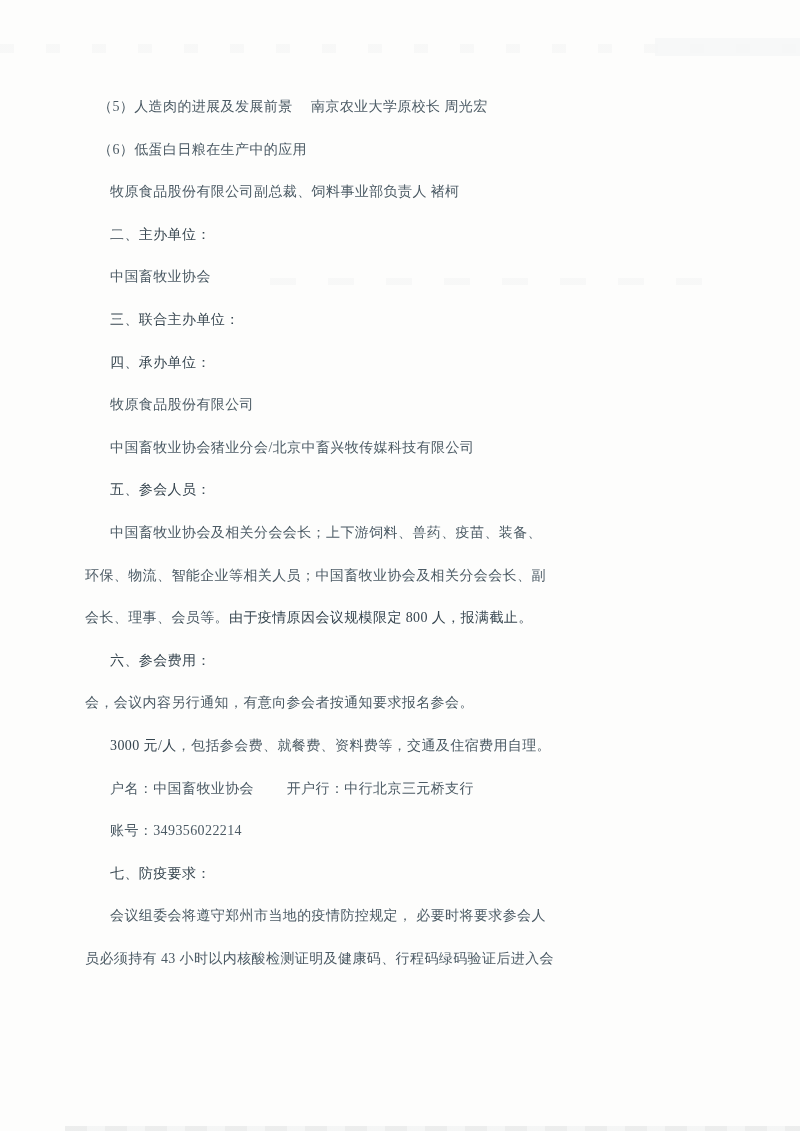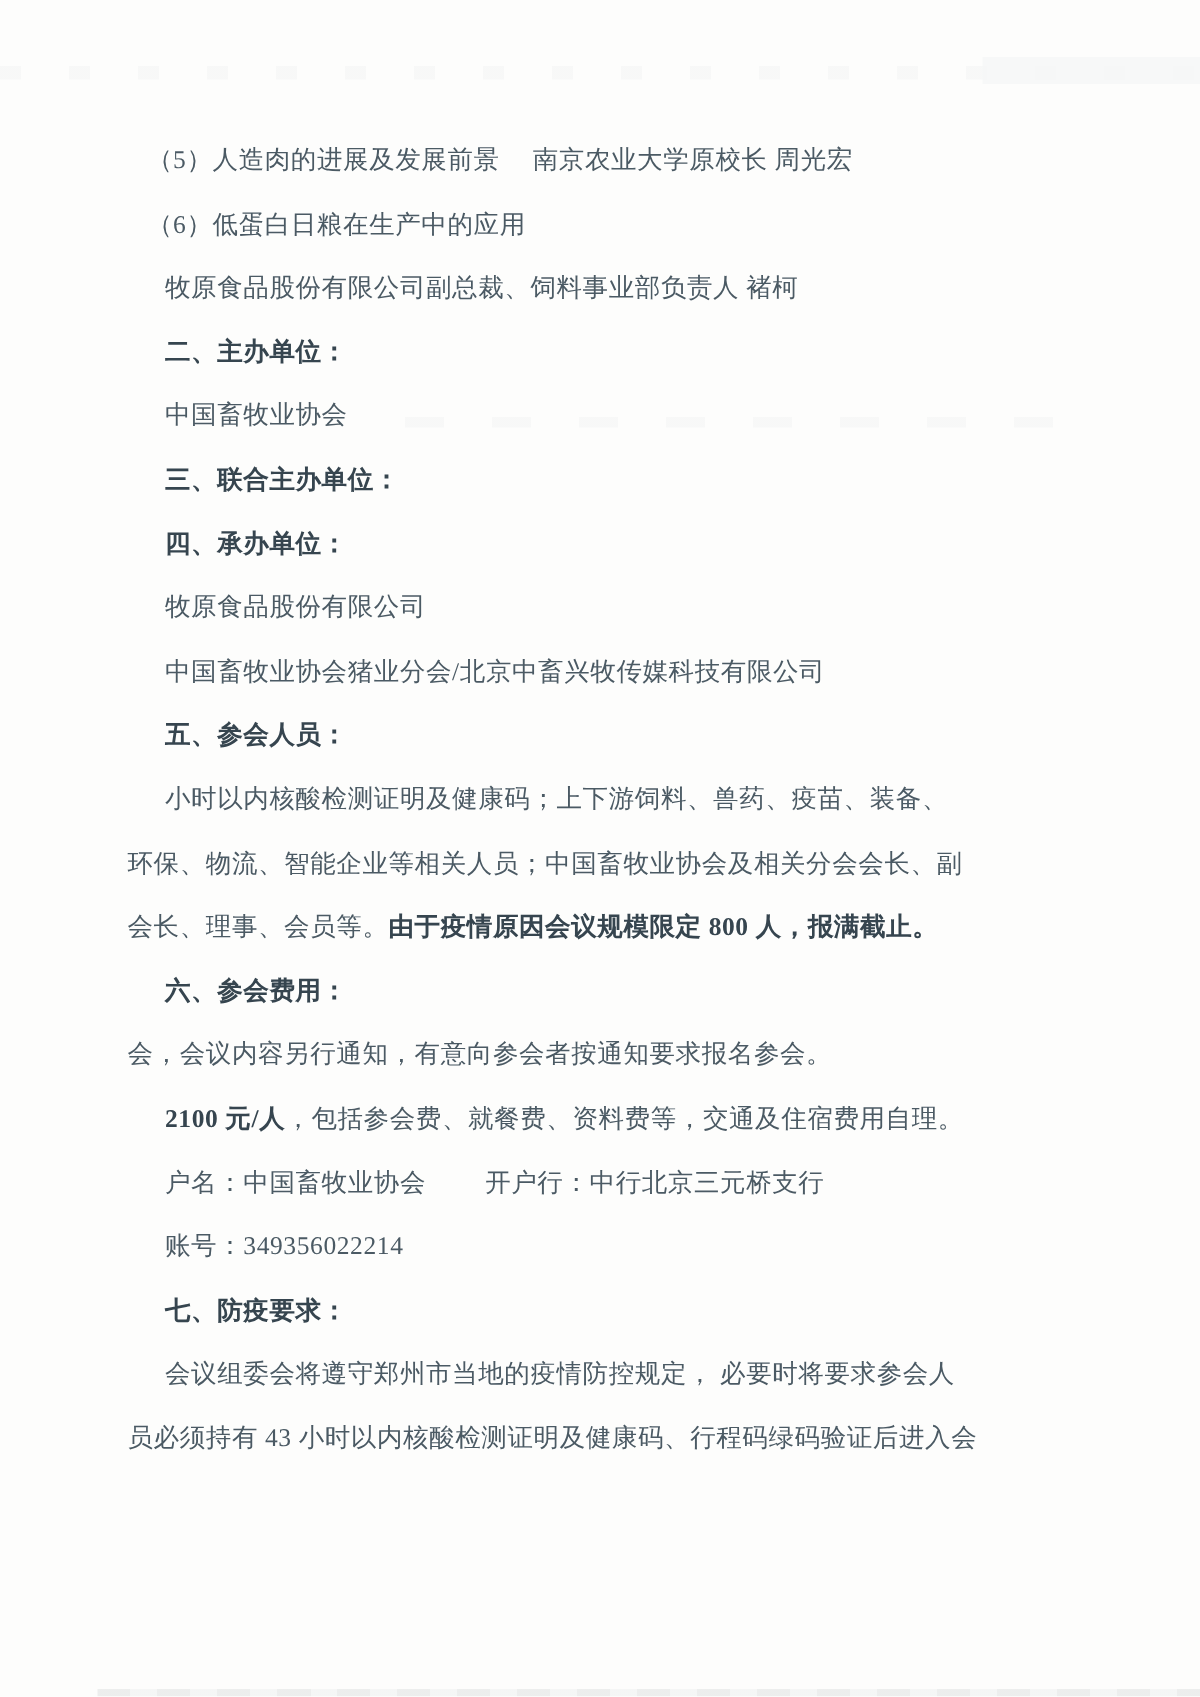--- a/index.html
+++ b/index.html
@@ -20,31 +20,31 @@
     background:var(--page-bg);
   }
   .doc-body{
     position:absolute;
     left:85px;top:86px;
     width:640px;
   }
   .line{
     height:42.6px;
     line-height:42.6px;
-    font-size:17px;
+    font-size:14px;
     letter-spacing:0.4px;
     color:var(--body-color);
     white-space:pre;
   }
   .ind0{margin-left:0;}
   .ind1{margin-left:13px;}
   .ind2{margin-left:25px;}
   .seg{white-space:pre;}
   .seg-b{
-    font-weight:bold;
+    font-weight:normal;
     color:var(--bold-color);
   }
   
   .artifact{position:absolute;pointer-events:none;}
   .artifact-top-band{
     left:0;top:44px;width:100%;height:9px;
     background:repeating-linear-gradient(90deg,#f1f2f2 0 14px,transparent 14px 46px);
     opacity:.45;
   }
   .artifact-top-right{
@@ -75,25 +75,25 @@
       <div class="line ind1"><span class="seg">（5）人造肉的进展及发展前景　 南京农业大学原校长 周光宏</span></div>
       <div class="line ind1"><span class="seg">（6）低蛋白日粮在生产中的应用</span></div>
       <div class="line ind2"><span class="seg">牧原食品股份有限公司副总裁、饲料事业部负责人 褚柯</span></div>
       <div class="line ind2"><span class="seg seg-b">二、主办单位：</span></div>
       <div class="line ind2"><span class="seg">中国畜牧业协会</span></div>
       <div class="line ind2"><span class="seg seg-b">三、联合主办单位：</span></div>
       <div class="line ind2"><span class="seg seg-b">四、承办单位：</span></div>
       <div class="line ind2"><span class="seg">牧原食品股份有限公司</span></div>
       <div class="line ind2"><span class="seg">中国畜牧业协会猪业分会/北京中畜兴牧传媒科技有限公司</span></div>
       <div class="line ind2"><span class="seg seg-b">五、参会人员：</span></div>
-      <div class="line ind2"><span class="seg">小时以内核酸检测证明及健康码；上下游饲料、兽药、疫苗、装备、</span></div>
+      <div class="line ind2"><span class="seg">中国畜牧业协会及相关分会会长；上下游饲料、兽药、疫苗、装备、</span></div>
       <div class="line ind0"><span class="seg">环保、物流、智能企业等相关人员；中国畜牧业协会及相关分会会长、副</span></div>
       <div class="line ind0"><span class="seg">会长、理事、会员等。</span><span class="seg seg-b">由于疫情原因会议规模限定 800 人，报满截止。</span></div>
       <div class="line ind2"><span class="seg seg-b">六、参会费用：</span></div>
       <div class="line ind0"><span class="seg">会，会议内容另行通知，有意向参会者按通知要求报名参会。</span></div>
-      <div class="line ind2"><span class="seg seg-b">2100 元/人</span><span class="seg">，包括参会费、就餐费、资料费等，交通及住宿费用自理。</span></div>
+      <div class="line ind2"><span class="seg seg-b">3000 元/人</span><span class="seg">，包括参会费、就餐费、资料费等，交通及住宿费用自理。</span></div>
       <div class="line ind2"><span class="seg">户名：中国畜牧业协会　　 开户行：中行北京三元桥支行</span></div>
       <div class="line ind2"><span class="seg">账号：349356022214</span></div>
       <div class="line ind2"><span class="seg seg-b">七、防疫要求：</span></div>
       <div class="line ind2"><span class="seg">会议组委会将遵守郑州市当地的疫情防控规定， 必要时将要求参会人</span></div>
       <div class="line ind0"><span class="seg">员必须持有 43 小时以内核酸检测证明及健康码、行程码绿码验证后进入会</span></div>
     </div>
 </div>
 
 </body></html>

